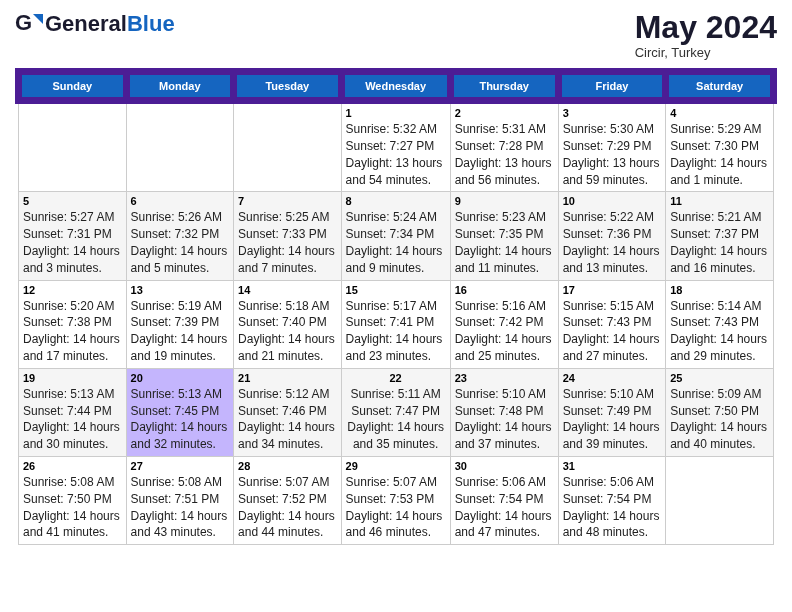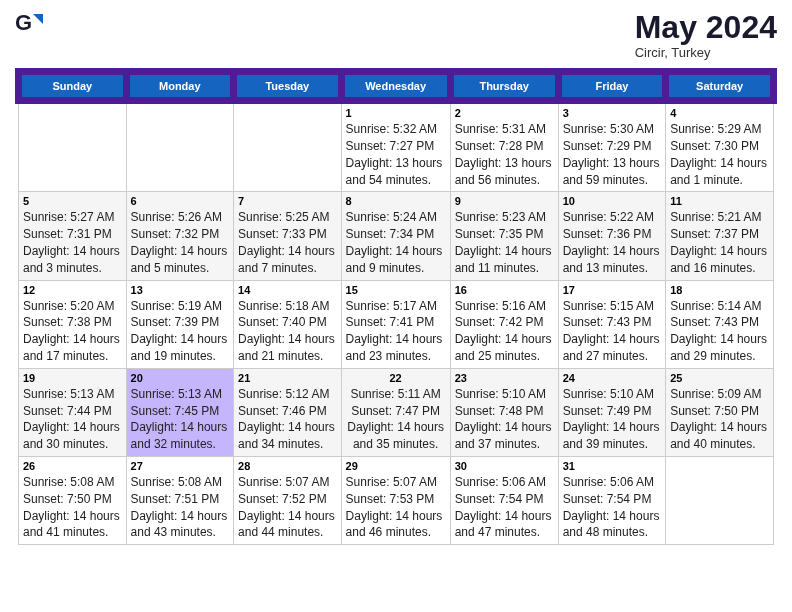--- a/index.html
+++ b/index.html
@@ -90,20 +90,25 @@
 </head>
 <body>
 
 <div class="container">
   <div class="header">
     <div class="logo">
       <svg class="logo-icon" viewBox="0 0 28 28">
         <text x="0" y="20" font-size="22" font-weight="bold" fill="#1a1a2e">G</text>
         <polygon points="18,4 28,4 28,14" fill="#1565c0"></polygon>
       </svg>
+      <div>
+        <span class="logo-text">
+          <span>General</span><span class="blue">Blue</span>
+        </span>
+      </div>
     </div>
     <div class="title-block">
       <div class="month-year">May 2024</div>
       <div class="location">Circir, Turkey</div>
     </div>
   </div>
 
   <table class="calendar">
     <thead>
       <tr>

